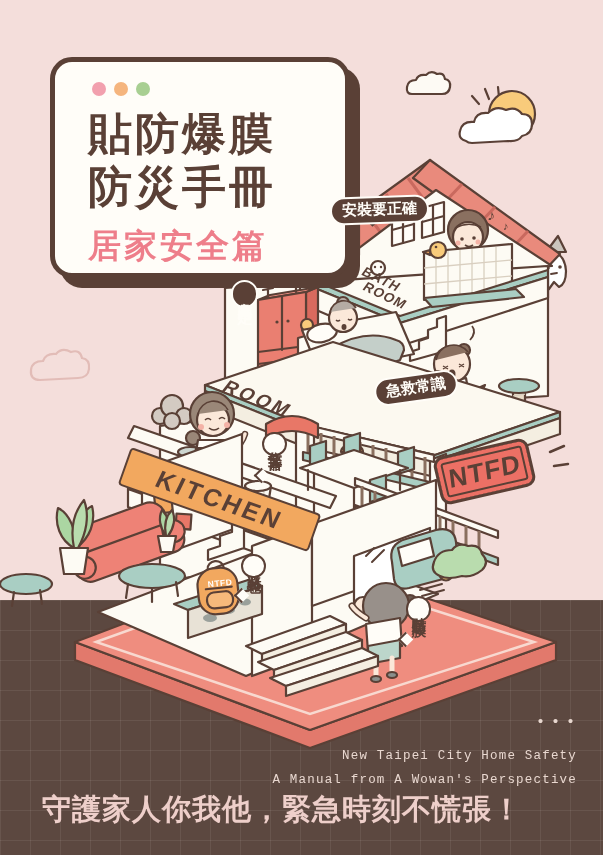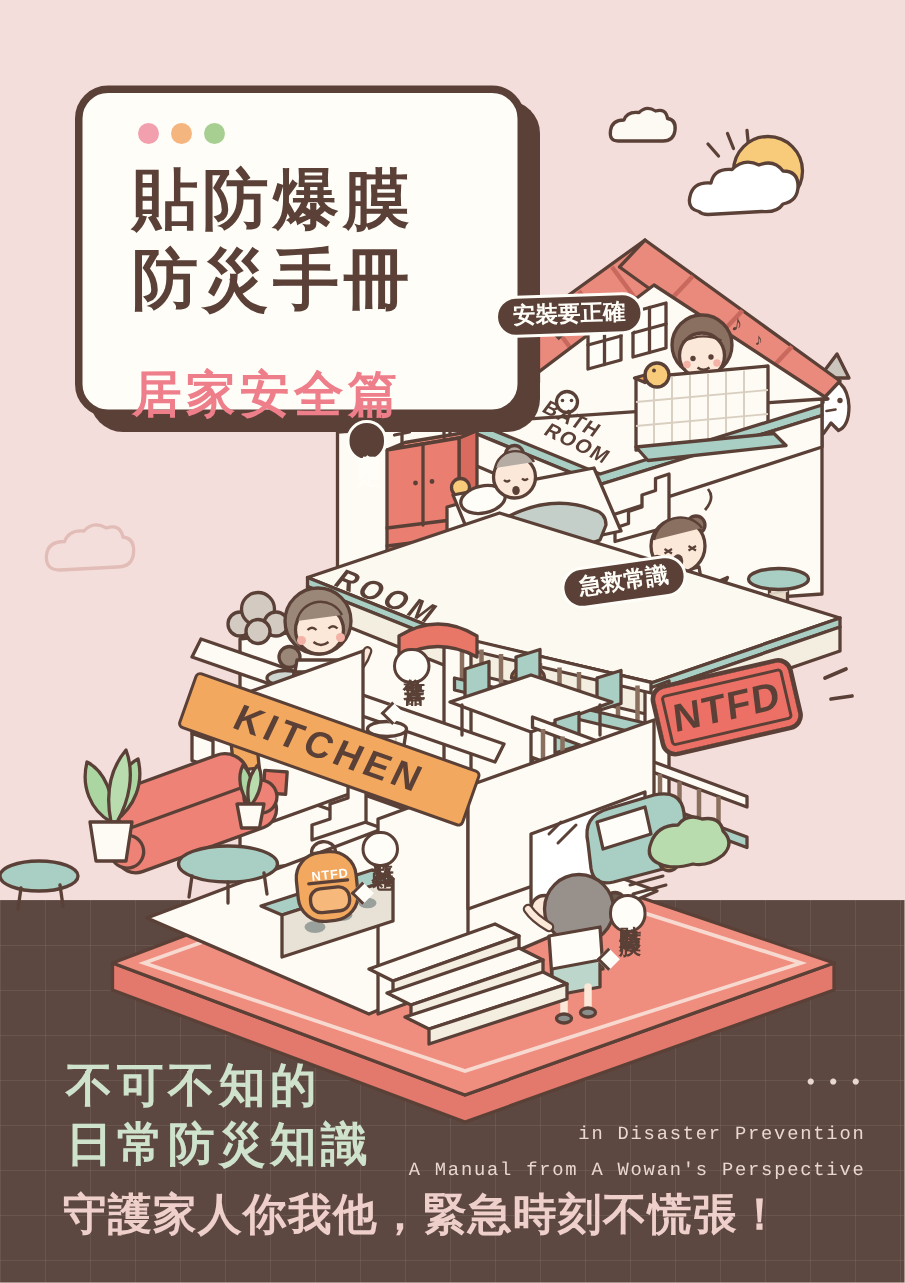--- a/index.html
+++ b/index.html
@@ -19,21 +19,21 @@
   .fsk{fill:#fbe8d9}.fh{fill:#8a7060}.fg{fill:#b5aca4}.fb{fill:#c4cfc9}
   .fgr{fill:#b9dcae}.fgy{fill:#d3cac2}
   
   .card{position:absolute;left:50px;top:57px;width:300px;height:221px;background:#fffdf8;
         border:5px solid #5a4036;border-radius:22px;box-shadow:10px 10px 0 #5a4036;
         box-sizing:border-box;padding:16px 0 0 33px}
   .card .dots{display:flex;gap:8px;margin:4px 0 12px 4px}
   .card .dot{width:14px;height:14px;border-radius:50%}
   .d1{background:#f2a0ae}.d2{background:#f5b57e}.d3{background:#a8cf92}
   .t1{font-size:44px;font-weight:800;color:#5a4036;letter-spacing:3px;line-height:1.2}
-  .t2{font-size:33px;font-weight:800;color:#ee7e8a;letter-spacing:3px;margin-top:27px}
+  .t2{font-size:33px;font-weight:800;color:#ee7e8a;letter-spacing:3px;margin-top:10px}
   
   .lbl{position:absolute;box-sizing:border-box;z-index:5}
   .pill-dark{background:#5a4036;color:#fffdf8;border:2px solid #fffdf8;border-radius:14px;
              font-weight:700;white-space:nowrap}
   .ph{padding:2px 10px 3px;font-size:15px}
   .pv{writing-mode:vertical-rl;text-orientation:upright;padding:8px 2px;font-size:15px;letter-spacing:2px}
   .bubble{background:#fffdf8;color:#5a4036;border:2.5px solid #5a4036;border-radius:14px;
           writing-mode:vertical-rl;text-orientation:upright;padding:7px 1px;font-size:14.5px;
           font-weight:700;letter-spacing:2px}
   .tail{position:absolute;width:9px;height:9px;background:#fffdf8;transform:rotate(45deg);z-index:4;
@@ -471,23 +471,19 @@
 
 <div class="lbl bubble" style="left:241px;top:554px">避難包</div>
 <div class="tail" style="left:236px;top:590px"></div>
 
 <div class="lbl bp-logo" style="left:203px;top:578px">NTFD</div>
 
 <div class="lbl bubble" style="left:406px;top:596px">貼防爆膜</div>
 <div class="tail" style="left:400px;top:634px"></div>
 
 <div class="foot">
-  <div class="headline">
-    <div>不可不知的</div>
-    <div>日常防災知識</div>
-  </div>
   <div class="tagline">守護家人你我他，緊急時刻不慌張！</div>
   <div class="endots">•••</div>
   <div class="entext">
-    <div>in Disaster Prevention</div>
+    <div>New Taipei City Home Safety</div>
     <div>A Manual from A Wowan's Perspective</div>
   </div>
 </div>
 
 </body></html>

